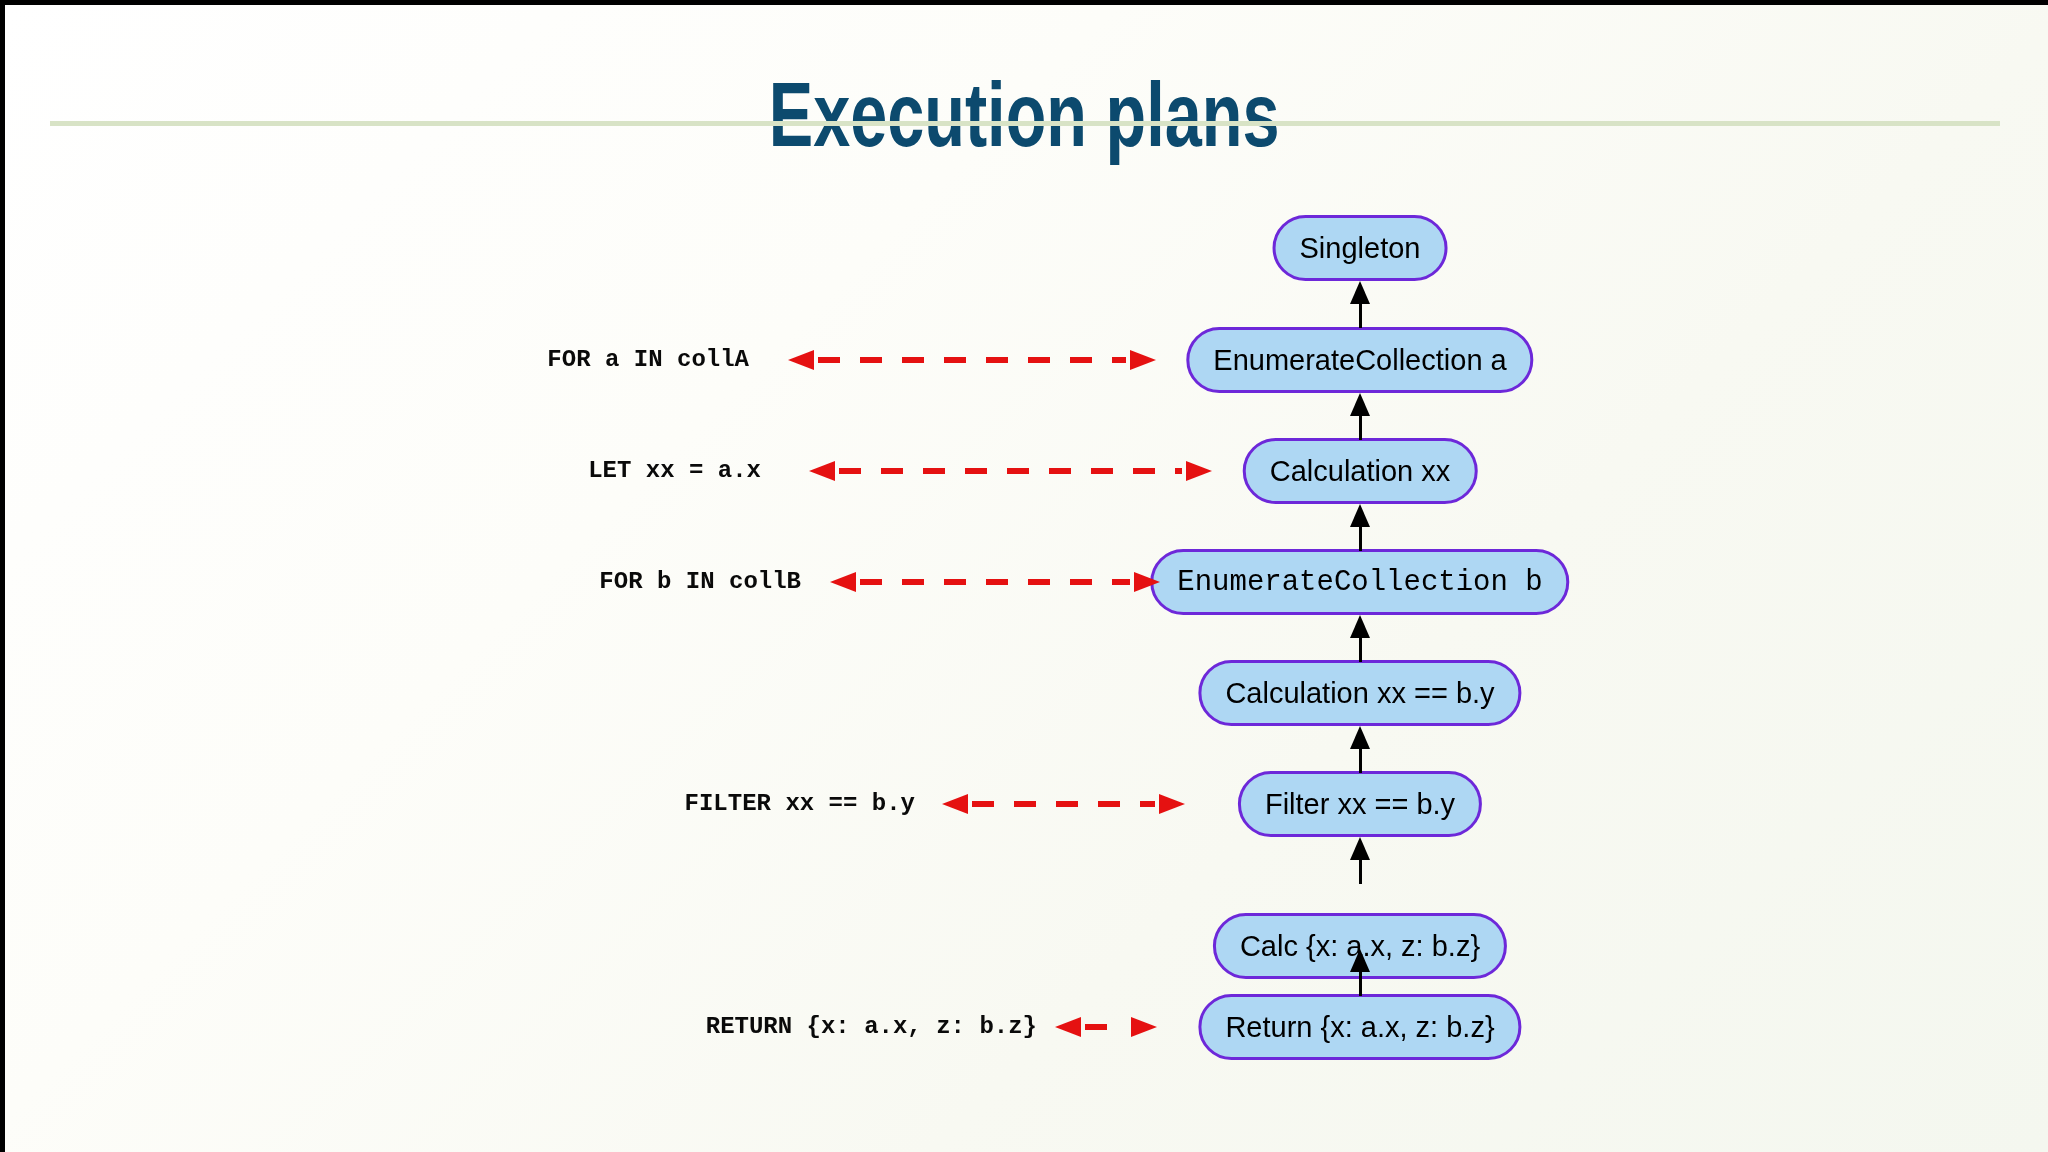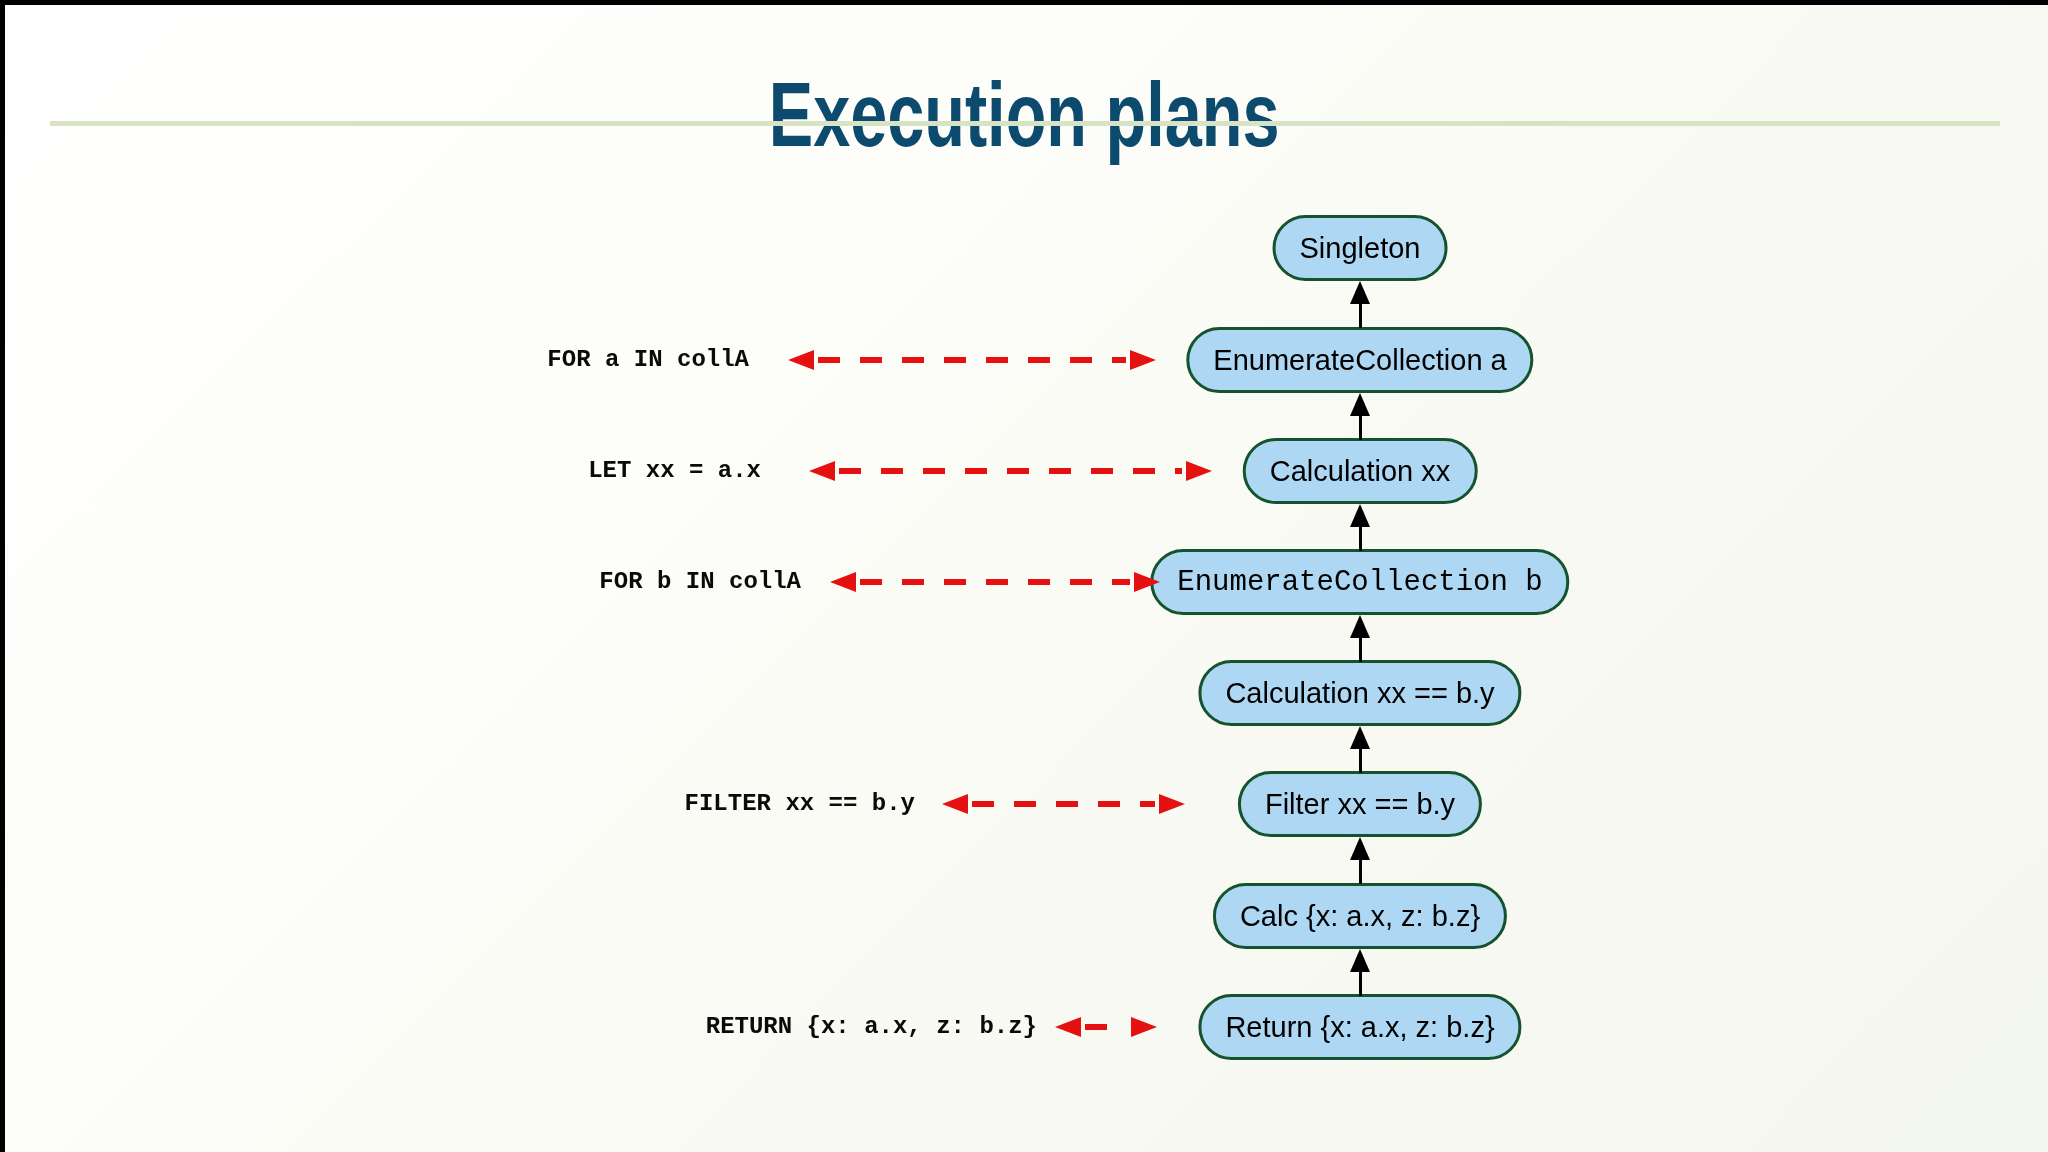--- a/index.html
+++ b/index.html
@@ -13,21 +13,21 @@
   .slide-title{
     position:absolute;top:4px;left:0;width:2048px;text-align:center;
     font-size:90px;font-weight:700;color:#0c4a6e;line-height:1.15;
   }
   .slide-title span{display:inline-block;transform:scaleX(0.74);transform-origin:center;}
   .accent-line{position:absolute;left:50px;top:121px;width:1950px;height:5px;background:#d8e3c6;}
 
   .plan-node{
     position:absolute;left:1360px;transform:translateX(-50%);
     height:60px;padding:0 24px;box-sizing:content-box;
-    background:#aed7f3;border:3px solid #14532d;border-radius:34px;
+    background:#aed7f3;border:3px solid #6d28d9;border-radius:34px;
     display:flex;align-items:center;justify-content:center;
     font-size:29px;color:#000;white-space:nowrap;
   }
 
   .up-arrow{position:absolute;left:1350px;width:20px;height:46px;}
   .up-arrow .head{
     position:absolute;top:0;left:0;width:0;height:0;
     border-left:10px solid transparent;border-right:10px solid transparent;
     border-bottom:23px solid #000;
   }
@@ -75,21 +75,21 @@
   </div>
 <div class="plan-node" style="top:549px;font-family:Liberation Mono, monospace;">
     <span>EnumerateCollection b</span>
   </div>
 <div class="plan-node" style="top:660px;">
     <span>Calculation xx == b.y</span>
   </div>
 <div class="plan-node" style="top:771px;">
     <span>Filter xx == b.y</span>
   </div>
-<div class="plan-node" style="top:883px;">
+<div class="plan-node" style="top:913px;">
     <span>Calc {x: a.x, z: b.z}</span>
   </div>
 <div class="plan-node" style="top:994px;">
     <span>Return {x: a.x, z: b.z}</span>
   </div>
 
 <div class="up-arrow" style="top:281px;">
     <div class="head"></div>
     <div class="shaft"></div>
   </div>
@@ -113,21 +113,21 @@
     <div class="head"></div>
     <div class="shaft"></div>
   </div>
 <div class="up-arrow" style="top:949px;">
     <div class="head"></div>
     <div class="shaft"></div>
   </div>
 
 <div class="code-label" style="top:340px;right:1299px;">FOR a IN collA</div>
 <div class="code-label" style="top:451px;right:1287px;">LET xx = a.x</div>
-<div class="code-label" style="top:562px;right:1247px;">FOR b IN collA</div>
+<div class="code-label" style="top:562px;right:1247px;">FOR b IN collB</div>
 <div class="code-label" style="top:784px;right:1133px;">FILTER xx == b.y</div>
 <div class="code-label" style="top:1007px;right:1011px;">RETURN {x: a.x, z: b.z}</div>
 
 <div class="map-arrow" style="top:348px;left:788px;width:368px;">
     <div class="head-left"></div>
     <div class="dashes"></div>
     <div class="head-right"></div>
   </div>
 <div class="map-arrow" style="top:459px;left:809px;width:403px;">
     <div class="head-left"></div>

